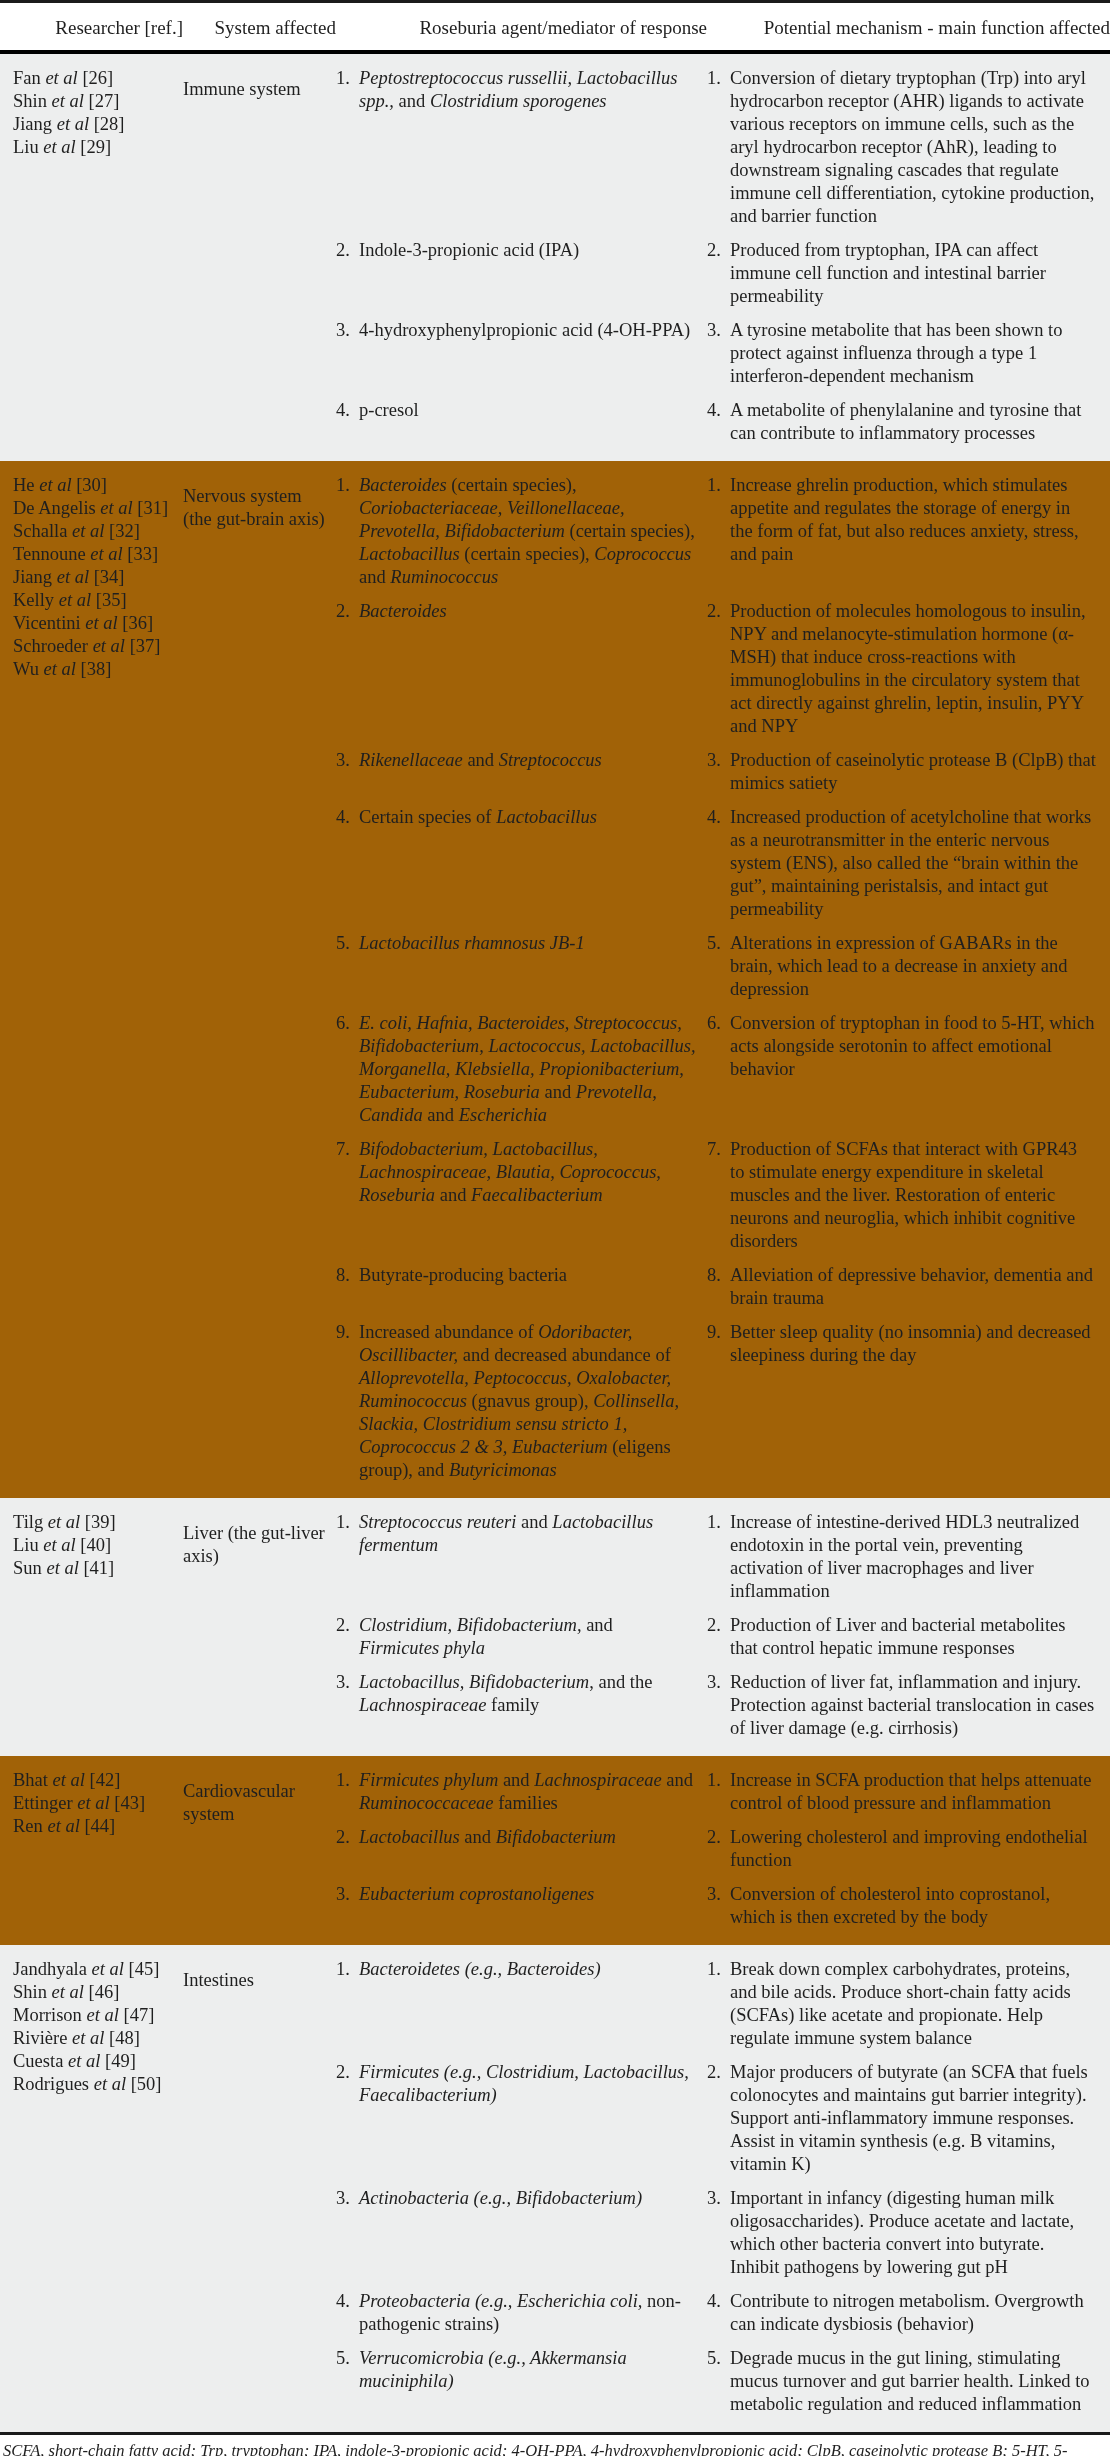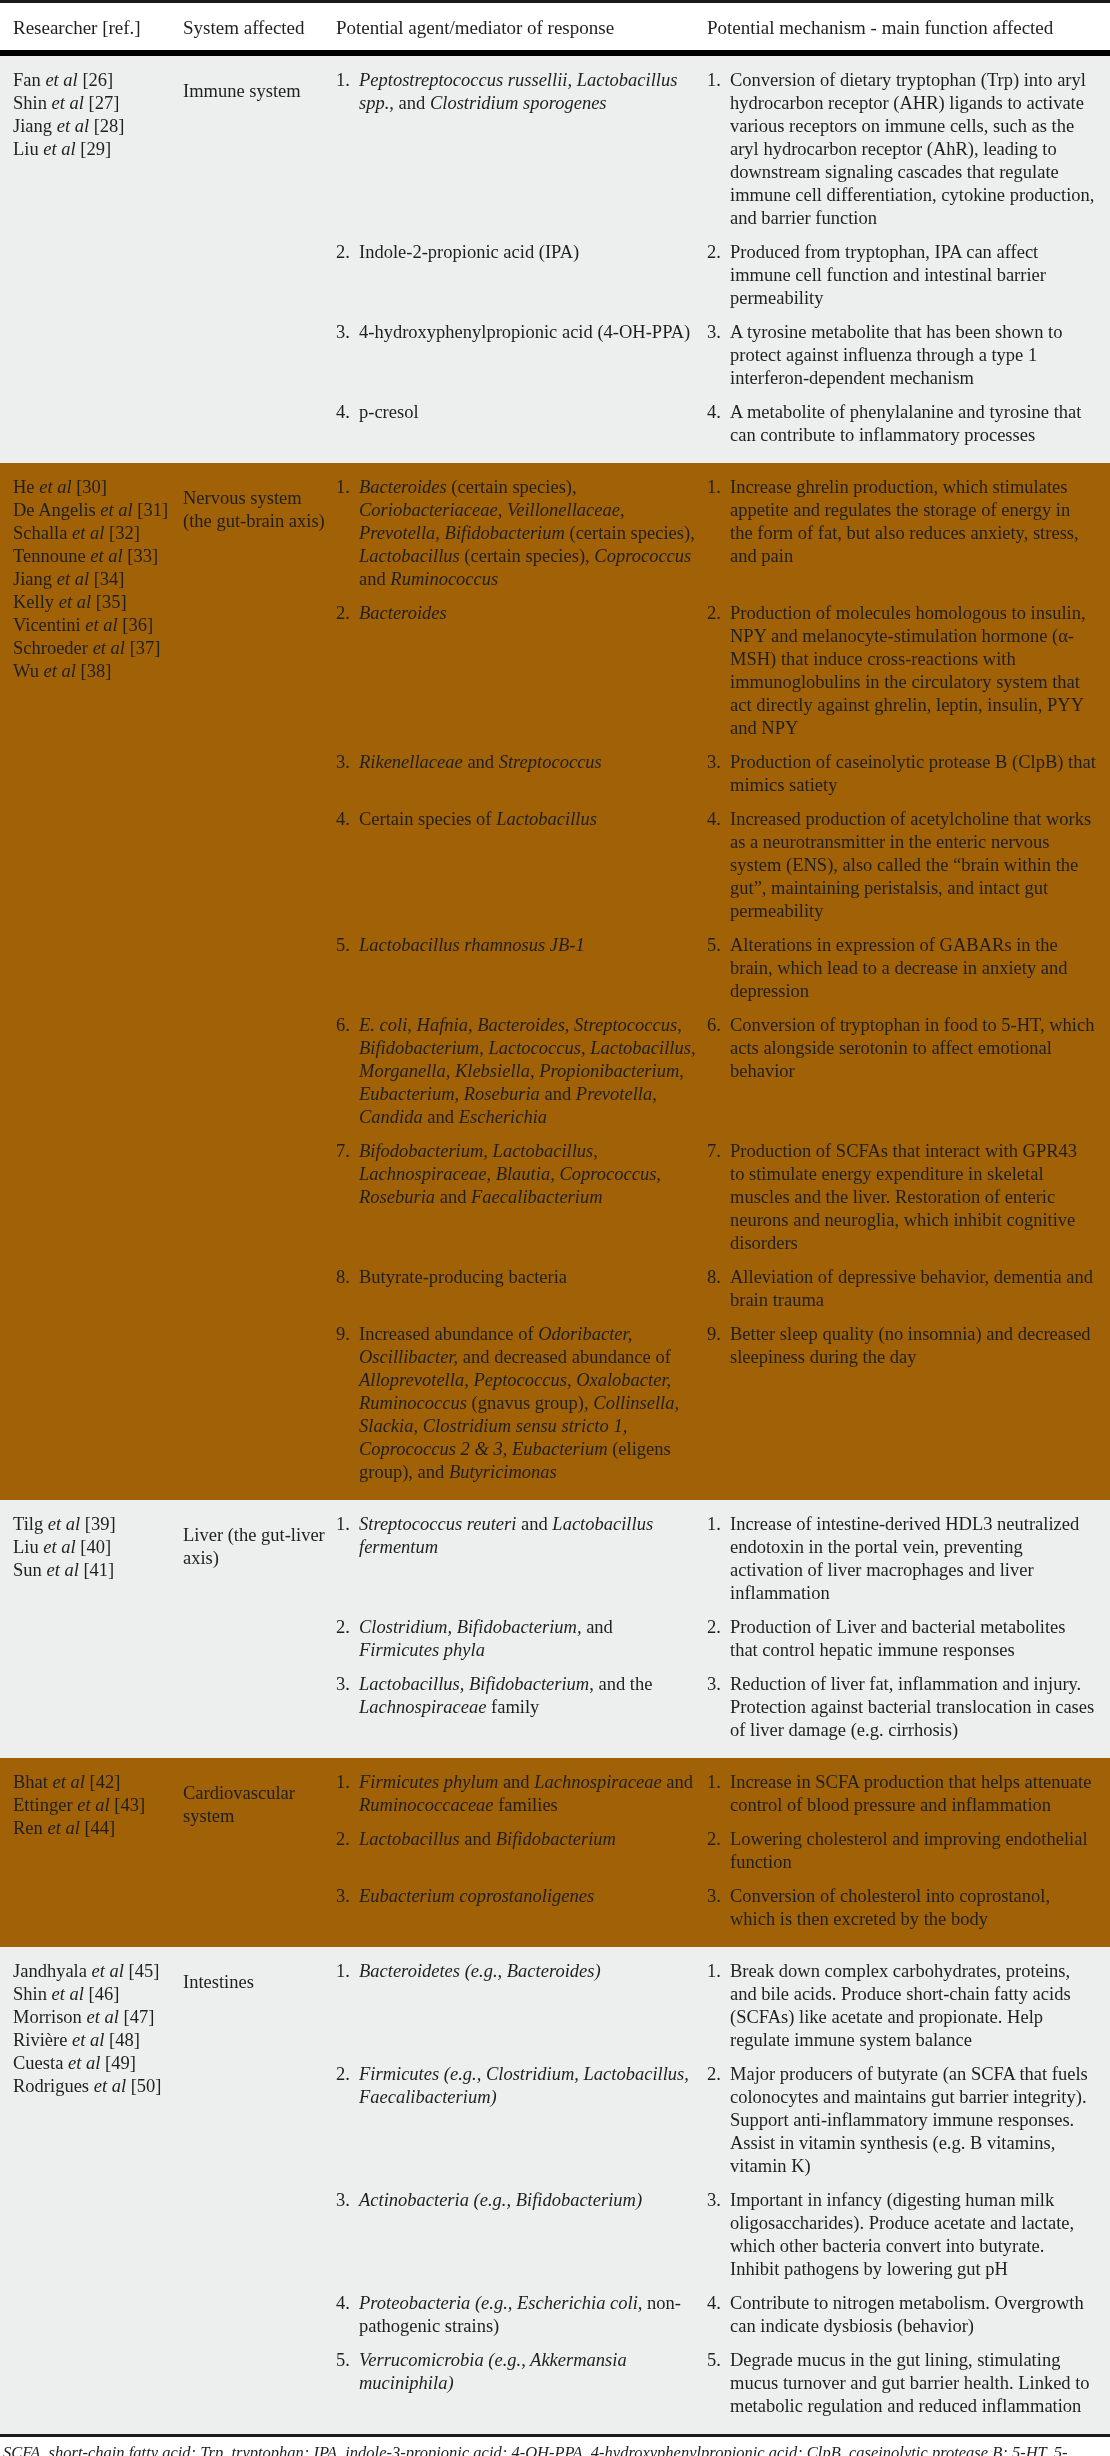--- a/index.html
+++ b/index.html
@@ -5,22 +5,22 @@
   html,body{margin:0;padding:0;background:#ffffff;}
   body{
     width:1110px;
     font-family:"Liberation Serif","DejaVu Serif",serif;
     color:#1f1f1f;
     -webkit-font-smoothing:antialiased;
   }
   .doc{width:1110px;border-top:3px solid #1b1b1b;}
   table.main{border-collapse:collapse;table-layout:fixed;width:1110px;}
   thead th{
-    font-weight:normal;text-align:left;font-size:19px;line-height:23px;
-    background:#ffffff;border-bottom:6px solid #000000;
+    font-weight:normal;text-align:right;font-size:19px;line-height:23px;
+    background:#ffffff;border-bottom:4px solid #000000;
     padding:13px 0 11px 0;
   }
   thead th.c1{padding-left:13px;}
   td{vertical-align:top;font-size:18.5px;line-height:23px;}
   tr.light td{background:#edeeee;}
   tr.dark  td{background:#a16207;}
   td.col-researcher{padding:13px 8px 4px 13px;}
   td.col-system{padding:24px 8px 4px 0;}
   td.col-agent{padding:0 10px 11px 0;}
   td.col-mech{padding:0 14px 11px 0;}
@@ -44,21 +44,21 @@
     <colgroup>
       <col style="width:183px">
       <col style="width:153px">
       <col style="width:371px">
       <col style="width:403px">
     </colgroup>
     <thead>
       <tr>
         <th class="c1">Researcher [ref.]</th>
         <th class="c2">System affected</th>
-        <th class="c3">Potential agent/mediator of response</th>
+        <th class="c3">Roseburia agent/mediator of response</th>
         <th class="c4">Potential mechanism - main function affected</th>
       </tr>
     </thead>
     <tbody id="table-body">
         <tr class="light first-row">
           <td class="col-researcher" rowspan="4">
             <div class="r-line">Fan <i>et al</i> [26]</div>
             <div class="r-line">Shin <i>et al</i> [27]</div>
             <div class="r-line">Jiang <i>et al</i> [28]</div>
             <div class="r-line">Liu <i>et al</i> [29]</div>
@@ -74,21 +74,21 @@
             <div class="item">
               <span class="num">1.</span>
               <span class="txt">Conversion of dietary tryptophan (Trp) into aryl hydrocarbon receptor (AHR) ligands to activate various receptors on immune cells, such as the aryl hydrocarbon receptor (AhR), leading to downstream signaling cascades that regulate immune cell differentiation, cytokine production, and barrier function</span>
             </div>
           </td>
         </tr>
         <tr class="light">
           <td class="col-agent">
             <div class="item">
               <span class="num">2.</span>
-              <span class="txt">Indole-2-propionic acid (IPA)</span>
+              <span class="txt">Indole-3-propionic acid (IPA)</span>
             </div>
           </td>
           <td class="col-mech">
             <div class="item">
               <span class="num">2.</span>
               <span class="txt">Produced from tryptophan, IPA can affect immune cell function and intestinal barrier permeability</span>
             </div>
           </td>
         </tr>
         <tr class="light">

